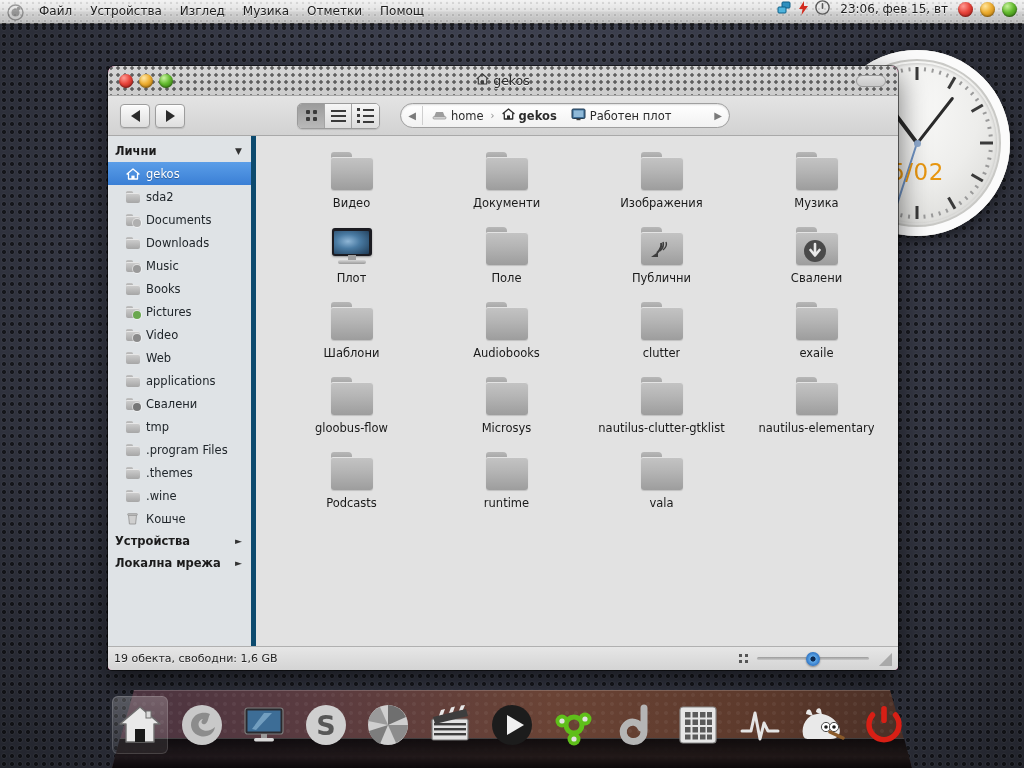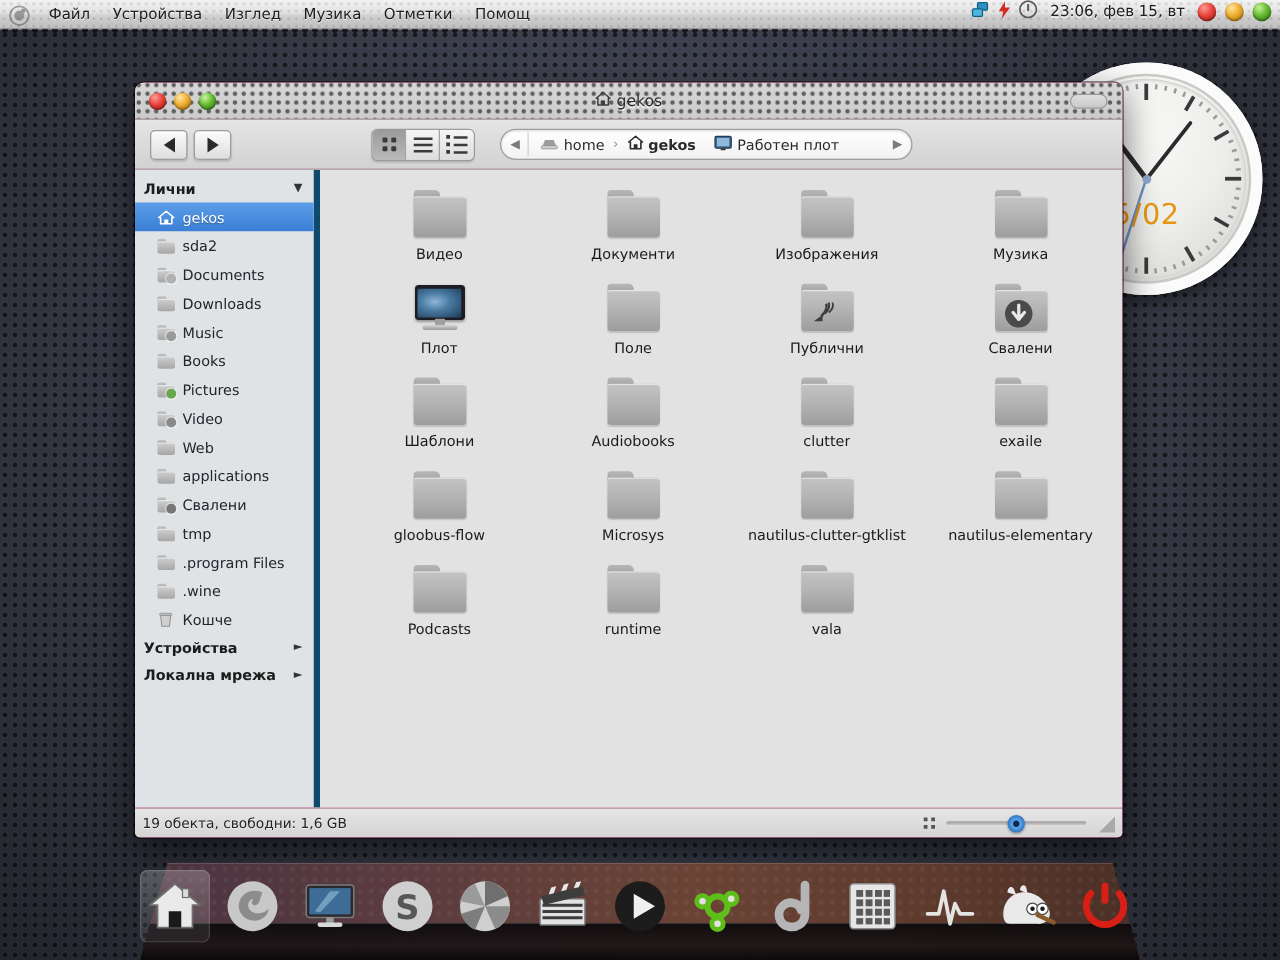--- a/index.html
+++ b/index.html
@@ -614,20 +614,24 @@
         <div class="side-item">
           <span class="f-sm"></span>
           <span class="side-label">tmp</span>
         </div>
         <div class="side-item">
           <span class="f-sm"></span>
           <span class="side-label">.program Files</span>
         </div>
         <div class="side-item">
           <span class="f-sm"></span>
+          <span class="side-label">.themes</span>
+        </div>
+        <div class="side-item">
+          <span class="f-sm"></span>
           <span class="side-label">.wine</span>
         </div>
         <div class="side-item">
           <span style="flex: 0 0 14px; display: flex; align-items: center;">
             <svg width="13" height="13" viewBox="0 0 13 13">
               <path d="M2.5 3 L10.5 3 L9.6 12 L3.4 12 Z" fill="#cfcfcf" stroke="#8f8f8f" stroke-width=".8"></path>
               <rect x="1.6" y="1.6" width="9.8" height="1.8" rx=".8" fill="#bdbdbd" stroke="#8f8f8f" stroke-width=".6"></rect>
             </svg>
           </span>
           <span class="side-label">Кошче</span>

